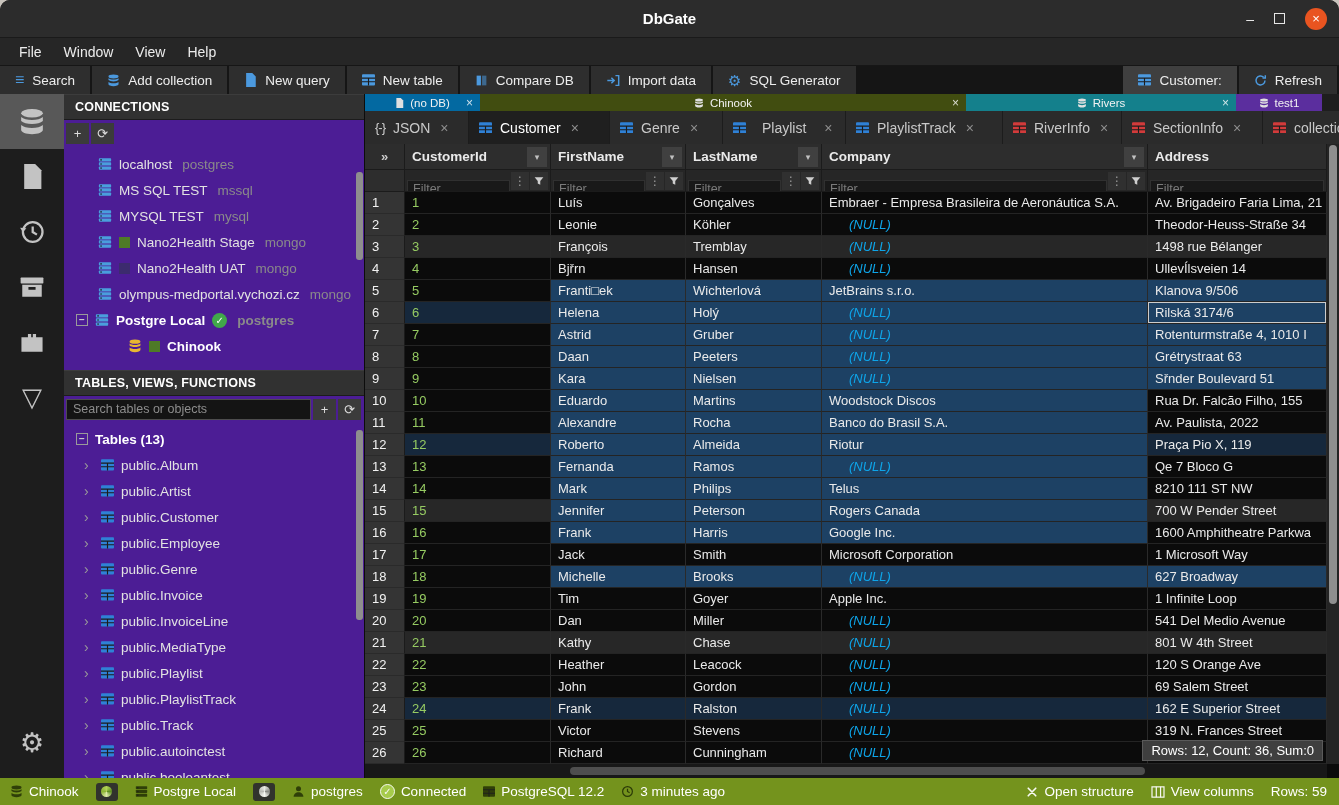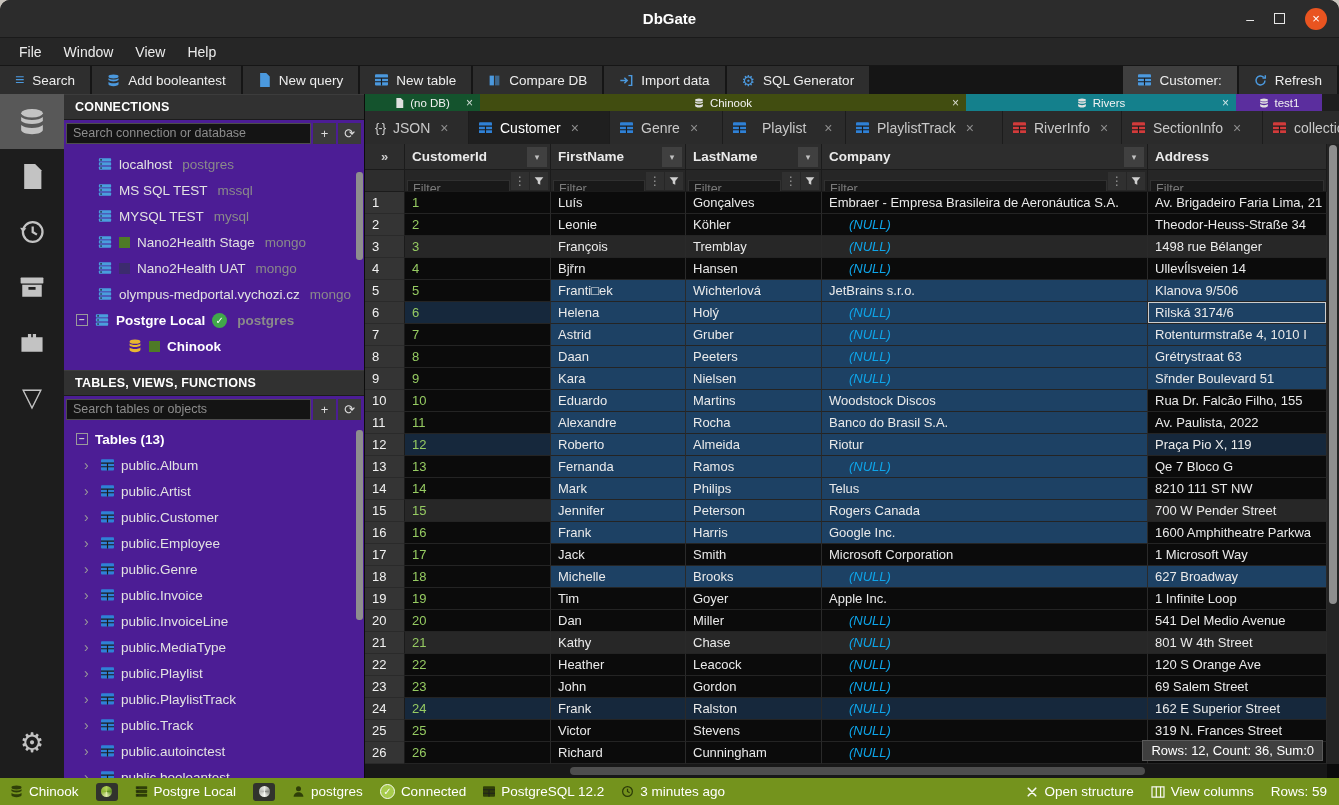--- a/index.html
+++ b/index.html
@@ -128,21 +128,21 @@
           <span>Search</span>
         </div>
         <div class="tb-btn">
           <span class="tb-ic sb-ic">
             <svg width="13" height="13" viewBox="0 0 16 16" fill="#4d9fe8">
               <ellipse cx="8" cy="3" rx="6.2" ry="2.4"></ellipse>
               <path d="M1.8 5.2c1.2 1.1 3.5 1.7 6.2 1.7s5-.6 6.2-1.7v2.2C13 8.5 10.7 9.1 8 9.1S3 8.5 1.8 7.4z"></path>
               <path d="M1.8 9.7c1.2 1.1 3.5 1.7 6.2 1.7s5-.6 6.2-1.7v2.9c0 1.3-2.8 2.4-6.2 2.4s-6.2-1.1-6.2-2.4z"></path>
             </svg>
           </span>
-          <span>Add booleantest</span>
+          <span>Add collection</span>
         </div>
         <div class="tb-btn">
           <span class="tb-ic sb-ic">
             <svg width="13" height="14" viewBox="0 0 14 16" fill="#4d9fe8">
               <path d="M2 0h7l4 4v12H2z"></path>
             </svg>
           </span>
           <span>New query</span>
         </div>
         <div class="tb-btn">
@@ -241,21 +241,20 @@
         </div>
         <div class="ib-item">
           <span style="font-size:26px;color:#c3c3c3;line-height:1;">▽</span>
         </div>
         <div class="ib-item ib-gear">⚙</div>
       </div>
 
     <div class="sidepanel">
       <div class="panel-header">CONNECTIONS</div>
       <div class="searchrow">
-        <div class="searchbox">Search connection or database</div>
         <div class="sq-btn">+</div>
         <div class="sq-btn">⟳</div>
       </div>
       <div class="connlist" id="connlist">
           <div class="tree-item">
             <span style="display: flex;">
               <svg width="14" height="14" viewBox="0 0 16 16">
                 <g fill="#4a9edd">
                   <rect x="1" y="1.4" width="14" height="3.7" rx="0.8"></rect>
                   <rect x="1" y="6.1" width="14" height="3.7" rx="0.8"></rect>
@@ -562,21 +561,21 @@
               </svg>
             </span>
             <span>public.booleantest</span>
           </div>
           <div class="vthumb-side" style="top: 8px; height: 190px;"></div>
         </div>
     </div>
 
     <div class="content">
       <div class="tabgroups" id="tabgroups">
-          <div class="tabgroup" style="width: 115px; background: #14532d;">
+          <div class="tabgroup" style="width: 115px; background: #0369a1;">
             <span style="display: flex;">
               <svg width="9" height="10" viewBox="0 0 14 16" fill="#e0e0e0">
                 <path d="M2 0h7l4 4v12H2z"></path>
               </svg>
             </span>
             <span>(no DB)</span>
             <span class="gx">×</span>
           </div>
           <div class="tabgroup" style="width: 486px; background: rgb(65, 77, 16);">
             <span style="display: flex;">

